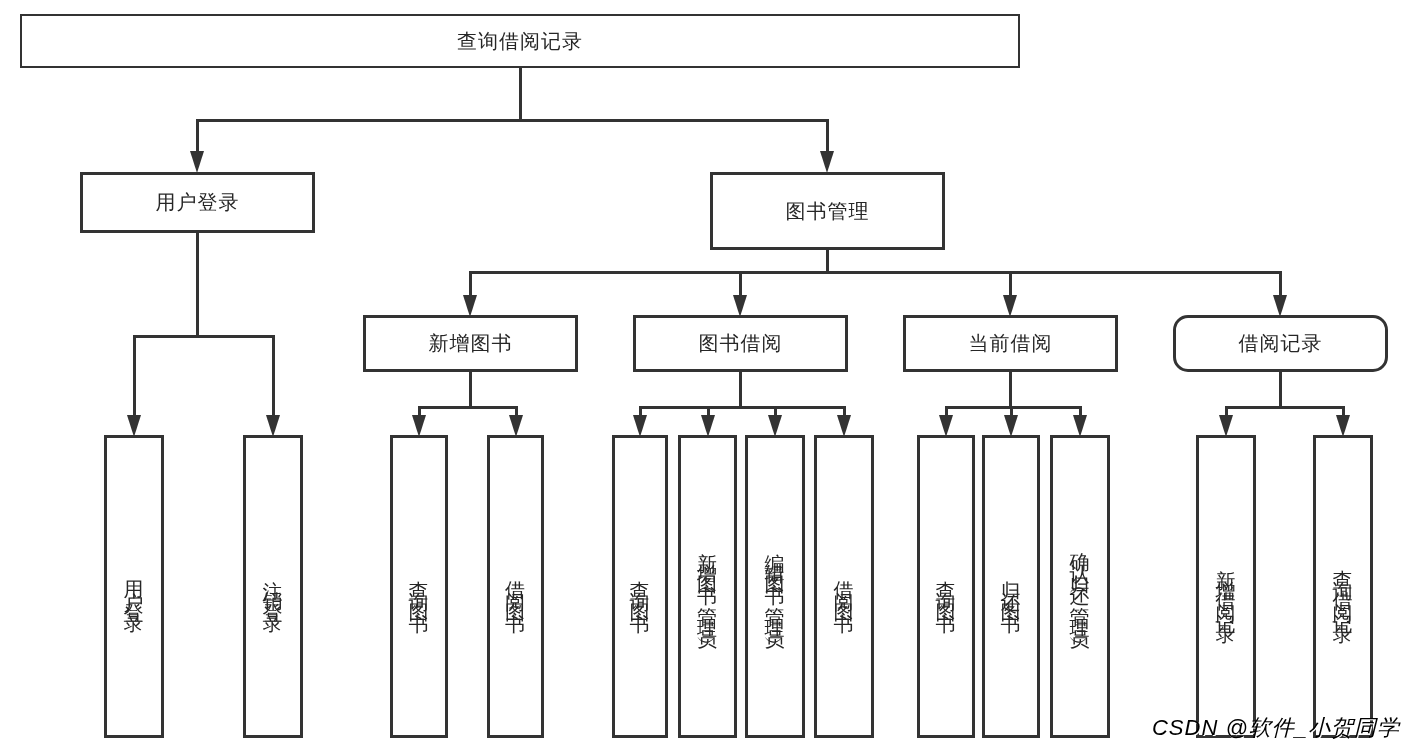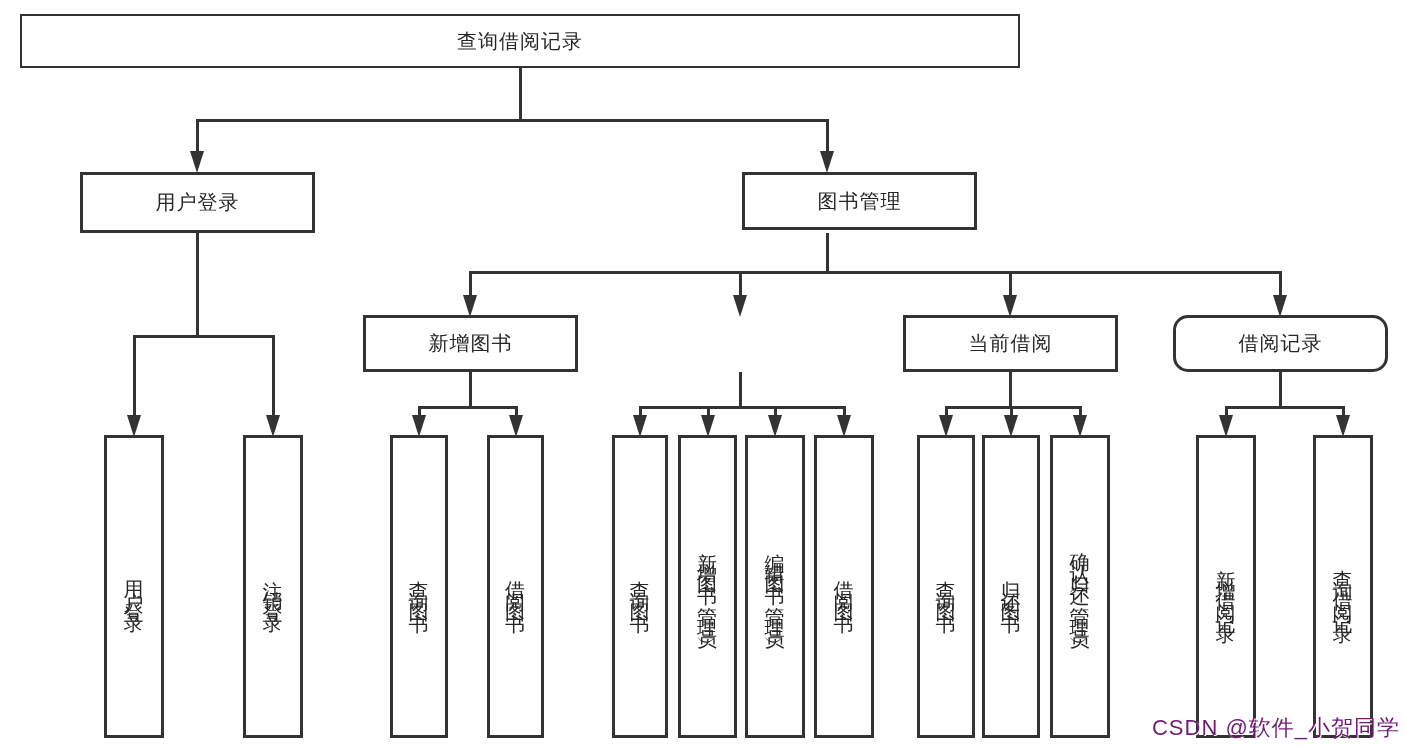--- a/index.html
+++ b/index.html
@@ -45,24 +45,25 @@
     font-size: 20px;
     letter-spacing: 11px;
     line-height: 1;
     white-space: nowrap;
   }
   .watermark {
     position: absolute;
     right: 5px;
     bottom: 4px;
     font-size: 22px;
-    color: #701a75;
+    color: #000000;
     letter-spacing: 1px;
     white-space: nowrap;
     text-shadow: 1px 1px 0 #ffffff;
+    font-style: italic;
   }
 </style>
 </head>
 <body>
 
 <div class="stage">
 
   <svg class="wires" width="1405" height="747" viewBox="0 0 1405 747" aria-hidden="true">
     <g stroke="#333333" stroke-width="3" fill="none" shape-rendering="crispEdges">
 
@@ -103,26 +104,29 @@
     </g>
   </svg>
 
   <div class="box root" style="left:20px; top:14px; width:1000px; height:54px;">
     <span class="hlabel">查询借阅记录</span>
   </div>
 
   <div class="box" style="left:80px; top:172px; width:235px; height:61px;">
     <span class="hlabel">用户登录</span>
   </div>
-  <div class="box" style="left:710px; top:172px; width:235px; height:58px;margin-left:32px;">
+  <div class="box" style="left:710px; top:172px; width:235px; height:78px;">
     <span class="hlabel">图书管理</span>
   </div>
 
   <div class="box" style="left:363px; top:315px; width:215px; height:57px;">
     <span class="hlabel">新增图书</span>
+  </div>
+  <div class="box" style="left:633px; top:315px; width:215px; height:57px;">
+    <span class="hlabel">图书借阅</span>
   </div>
   <div class="box" style="left:903px; top:315px; width:215px; height:57px;justify-content:center;">
     <span class="hlabel">当前借阅</span>
   </div>
   <div class="box" style="left:1173px; top:315px; width:215px; height:57px;border-radius:15px;">
     <span class="hlabel">借阅记录</span>
   </div>
 
   <div class="box" style="left:104px; top:435px; width:60px; height:303px;">
     <span class="vlabel">用户登录</span>

